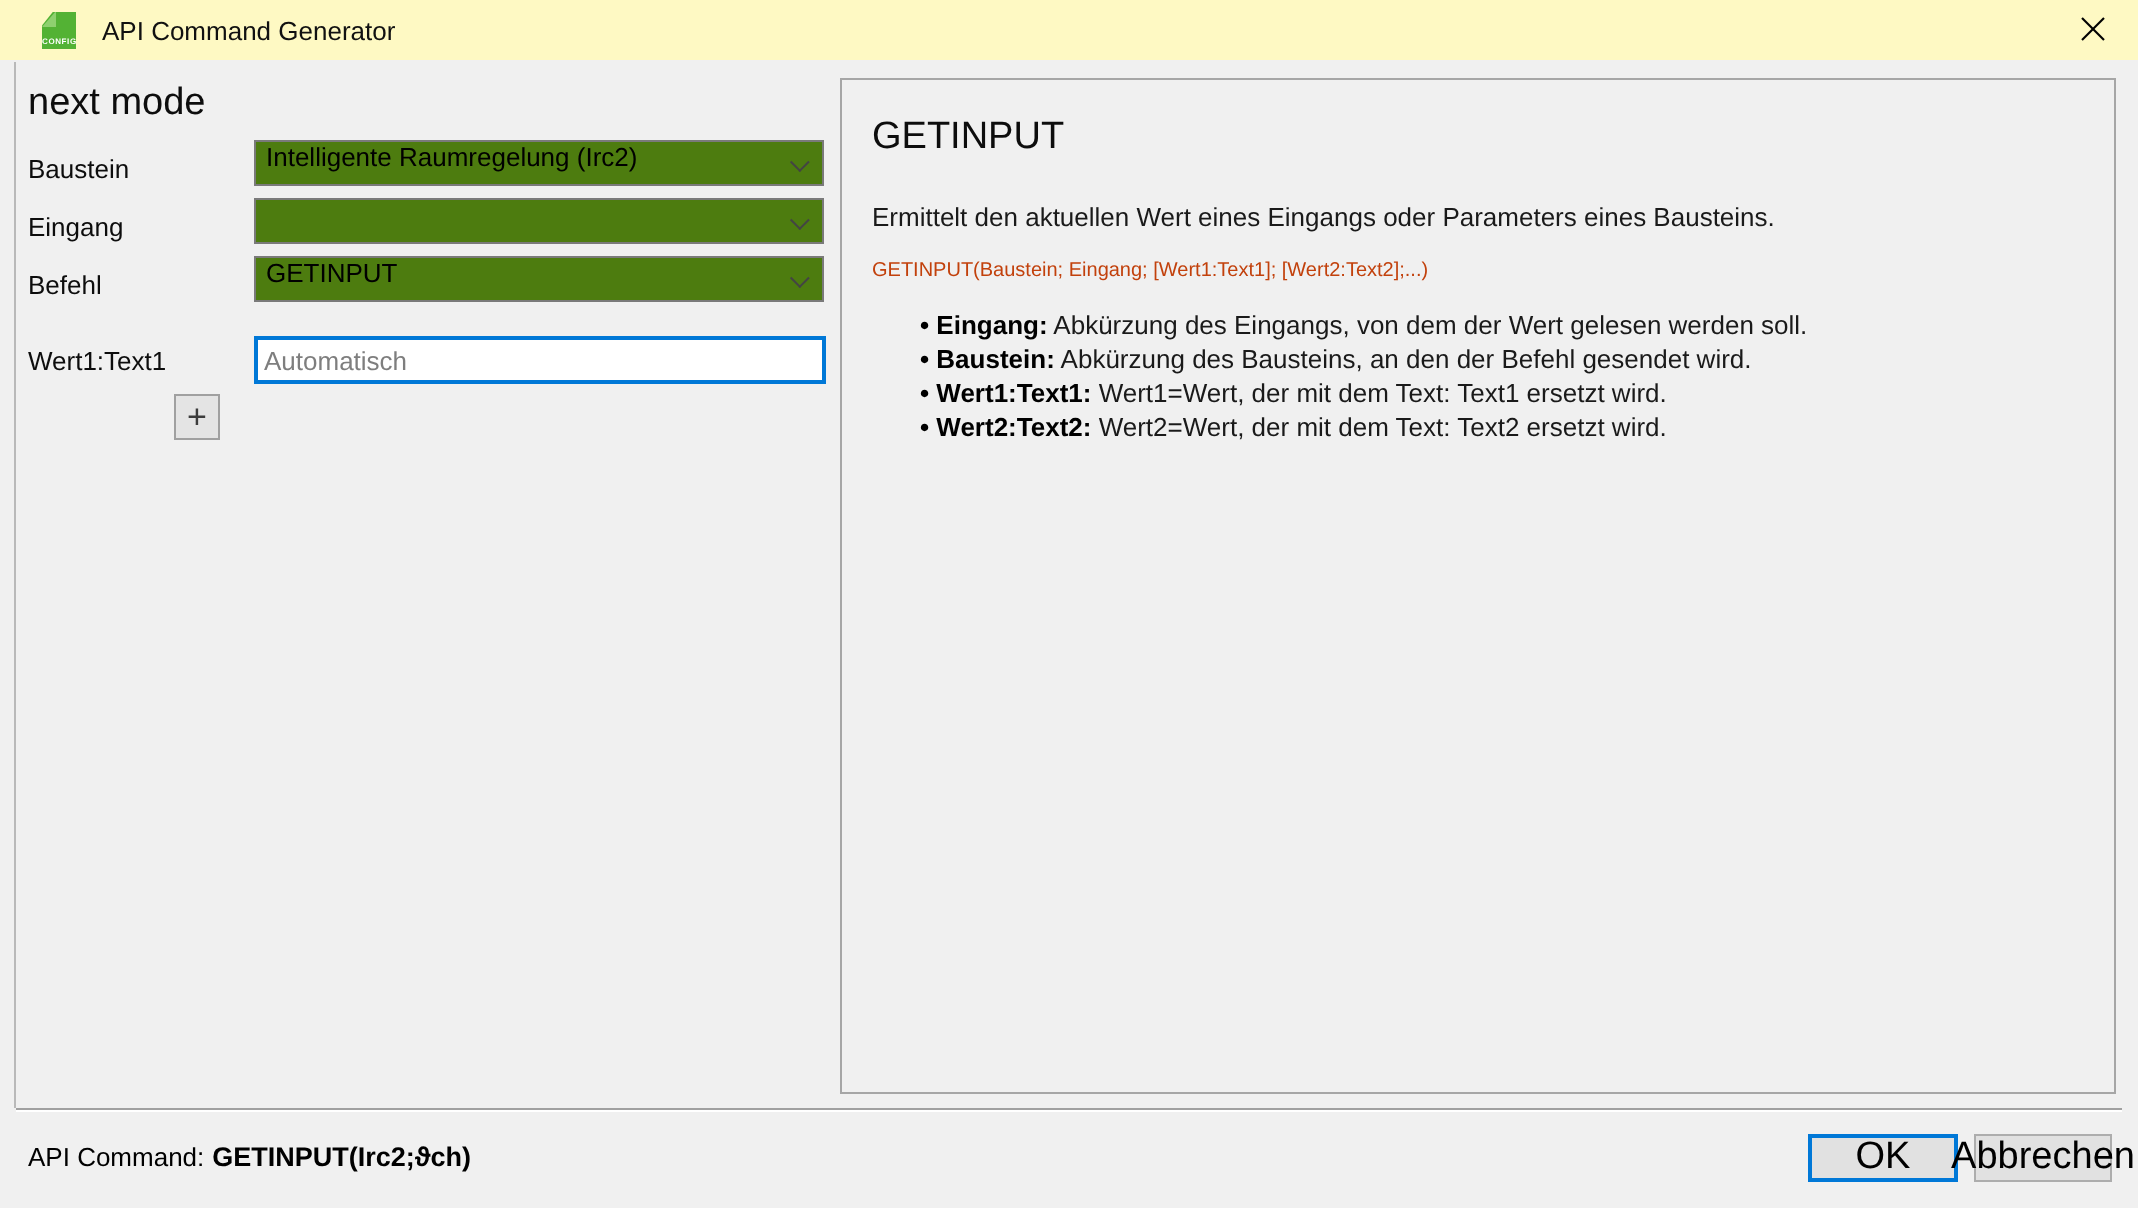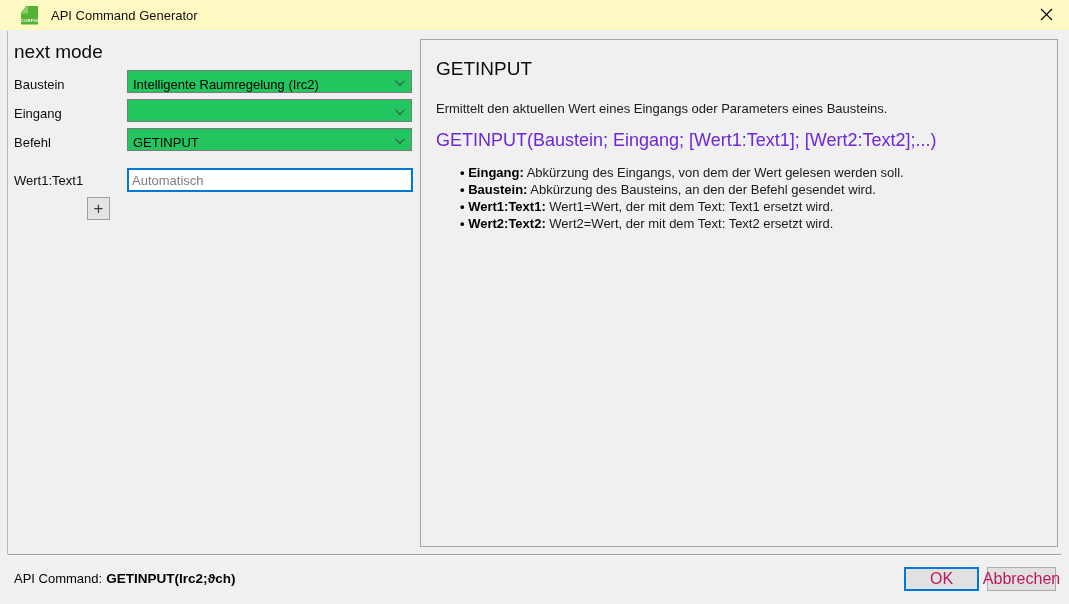--- a/index.html
+++ b/index.html
@@ -44,22 +44,22 @@
     position:absolute; left:7px; top:31px; width:1px; height:523px;
     background:#b9b9b9;
   }
 
   .panel-heading { font-size:19px; font-weight:400; color:#0d0d0d; }
   .left-heading { position:absolute; left:14px; top:41px; }
 
   .field-label { position:absolute; left:14px; font-size:13px; color:#0d0d0d; }
   .combo {
     position:absolute; left:127px; width:285px; height:23px;
-    background:#22c55e; border:1px solid #7a7a7a;
-    font-size:13px; display:flex; align-items:flex-end;
+    background:#4d7c0f; border:1px solid #7a7a7a;
+    font-size:13px; display:flex; align-items:flex-start;
     padding-left:5px; cursor:default;
   }
   .combo .chevron {
     position:absolute; right:9px; top:8px; width:7px; height:7px;
     border-right:1px solid #444; border-bottom:1px solid #444;
     transform:rotate(45deg) translateY(-2px);
   }
   .text-input {
     position:absolute; left:127px; top:168px; width:286px; height:24px;
     background:#fff; border:2px solid #0078d7;
@@ -77,39 +77,39 @@
 
   
   .doc-panel {
     position:absolute; left:420px; top:39px; width:638px; height:508px;
     border:1px solid #a6a6a6; background:#f0f0f0;
     padding:18px 16px 0 15px;
   }
   .doc-title { font-size:19px; font-weight:400; color:#0d0d0d; }
   .doc-desc { font-size:13px; margin-top:21px; color:#1a1a1a; }
   .doc-syntax-h { font-size:13px; font-weight:bold; margin-top:15px; color:#000; }
-  .doc-syntax-line { font-size:18px; margin-top:14px; color:#6d28d9; }
+  .doc-syntax-line { font-size:10px; margin-top:14px; color:#c2410c; }
   .doc-bullets { margin-top:13px; padding-left:24px; }
   .bullet { font-size:13px; line-height:17px; color:#1a1a1a; }
   .bullet::before { content:"• "; font-weight:bold; color:#000; }
   .bullet b { color:#000; }
 
   
   .footer-sep {
     position:absolute; left:8px; right:8px; top:554px; height:2px;
     border-top:1px solid #a0a0a0; border-bottom:1px solid #ffffff;
   }
   .api-line { position:absolute; left:14px; top:571px; font-size:13px; }
   .api-line b { margin-left:4px; font-size:13.5px; }
   .btn {
     position:absolute; top:567px; height:24px;
-    background:#e1e1e1; font-size:16px;
+    background:#e1e1e1; font-size:19px;
     font-family:"Liberation Sans", sans-serif;
     display:flex; align-items:center; justify-content:center;
-    cursor:pointer; color:#be185d;
+    cursor:pointer; color:#000000;
   }
   .btn-ok { left:904px; width:75px; border:2px solid #0078d7; }
   .btn-cancel { left:987px; width:69px; border:1px solid #adadad; }
 </style>
 </head>
 <body>
 
 <div class="window">
 
   <div class="titlebar">

